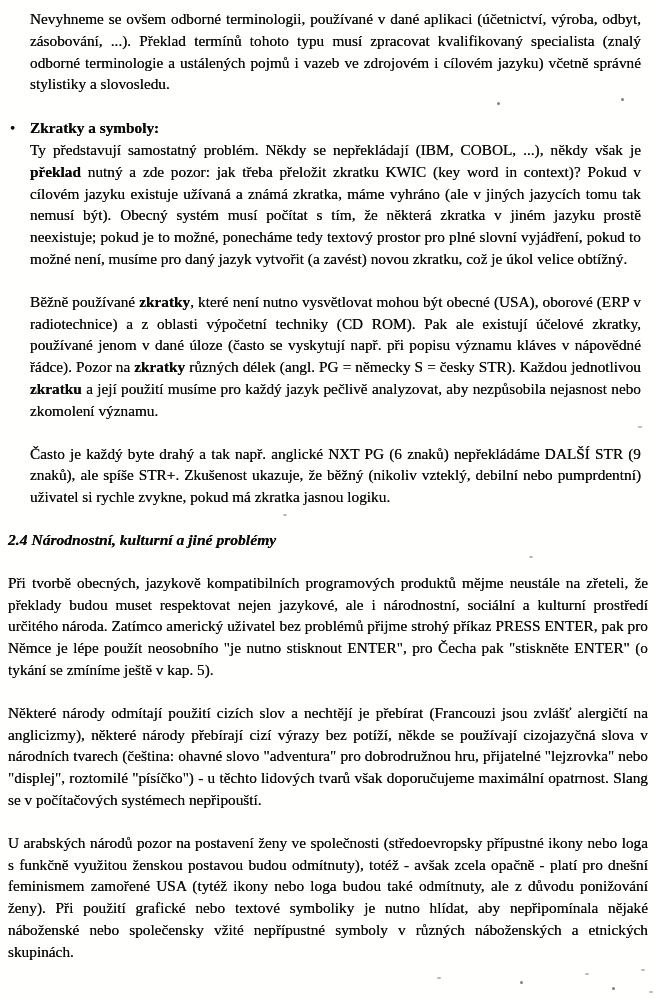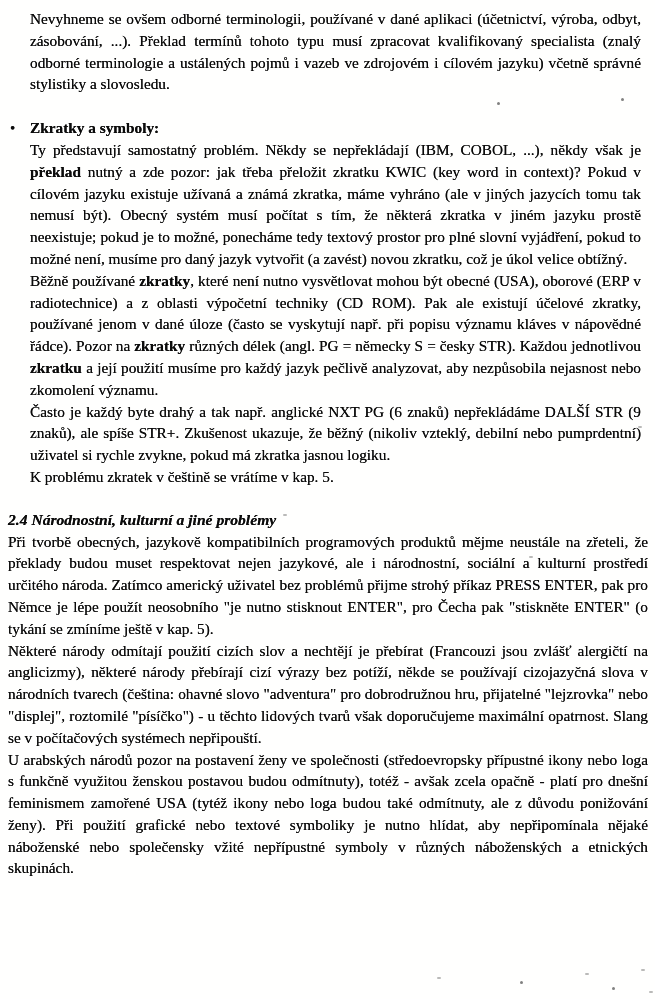--- a/index.html
+++ b/index.html
@@ -19,21 +19,21 @@
     text-shadow: 0 0 0.55px rgba(0,0,0,0.85);
   }
   .para {
     margin: 0;
     font-size: 15.3px;
     line-height: 21.8px;
     text-align: justify;
     hyphens: none;
   }
   .bold, b { font-weight: 700; }
-  .gap { }
+  .gap { margin-top: 21px; }
   .sec1 {
     padding: 8px 14px 0 30px;
   }
   .bullet-item {
     position: relative;
     margin-top: 22px;
   }
   .bullet {
     position: absolute;
     left: -20px;
@@ -69,21 +69,20 @@
 
   <div class="sec1">
     <p class="para"><span>Nevyhneme se ovšem odborné terminologii, používané v dané aplikaci (účetnictví, výroba, odbyt, zásobování, ...). Překlad termínů tohoto typu musí zpracovat kvalifikovaný specialista (znalý odborné terminologie a ustálených pojmů i vazeb ve zdrojovém i cílovém jazyku) včetně správné stylistiky a slovosledu.</span></p>
 
     <div class="bullet-item">
       <span class="bullet">•</span>
       <p class="para"><span class="bold">Zkratky a symboly:</span></p>
       <p class="para"><span>Ty představují samostatný problém. Někdy se nepřekládají (IBM, COBOL, ...), někdy však je </span><span class="bold">překlad</span><span> nutný a zde pozor: jak třeba přeložit zkratku KWIC (key word in context)? Pokud v cílovém jazyku existuje užívaná a známá zkratka, máme vyhráno (ale v jiných jazycích tomu tak nemusí být). Obecný systém musí počítat s tím, že některá zkratka v jiném jazyku prostě neexistuje; pokud je to možné, ponecháme tedy textový prostor pro plné slovní vyjádření, pokud to možné není, musíme pro daný jazyk vytvořit (a zavést) novou zkratku, což je úkol velice obtížný.</span></p>
       <p class="para gap"><span>Běžně používané </span><span class="bold">zkratky</span><span>, které není nutno vysvětlovat mohou být obecné (USA), oborové (ERP v radiotechnice) a z oblasti výpočetní techniky (CD ROM). Pak ale existují účelové zkratky, používané jenom v dané úloze (často se vyskytují např. při popisu významu kláves v nápovědné řádce). Pozor na </span><span class="bold">zkratky</span><span> různých délek (angl. PG = německy S = česky STR). Každou jednotlivou </span><span class="bold">zkratku</span><span> a její použití musíme pro každý jazyk pečlivě analyzovat, aby nezpůsobila nejasnost nebo zkomolení významu.</span></p>
       <p class="para gap"><span>Často je každý byte drahý a tak např. anglické NXT PG (6 znaků) nepřekládáme DALŠÍ STR (9 znaků), ale spíše STR+. Zkušenost ukazuje, že běžný (nikoliv vzteklý, debilní nebo pumprdentní) uživatel si rychle zvykne, pokud má zkratka jasnou logiku.</span></p>
-      <p class="para gap"><span>K problému zkratek v češtině se vrátíme v kap. 5.</span></p>
     </div>
   </div>
 
   <div class="sec2">
     <h4 class="heading">2.4 Národnostní, kulturní a jiné problémy</h4>
     <p class="para gap"><span>Při tvorbě obecných, jazykově kompatibilních programových produktů mějme neustále na zřeteli, že překlady budou muset respektovat nejen jazykové, ale i národnostní, sociální a kulturní prostředí určitého národa. Zatímco americký uživatel bez problémů přijme strohý příkaz PRESS ENTER, pak pro Němce je lépe použít neosobního "je nutno stisknout ENTER", pro Čecha pak "stiskněte ENTER" (o tykání se zmíníme ještě v kap. 5).</span></p>
     <p class="para gap"><span>Některé národy odmítají použití cizích slov a nechtějí je přebírat (Francouzi jsou zvlášť alergičtí na anglicizmy), některé národy přebírají cizí výrazy bez potíží, někde se používají cizojazyčná slova v národních tvarech (čeština: ohavné slovo "adventura" pro dobrodružnou hru, přijatelné "lejzrovka" nebo "displej", roztomilé "písíčko") - u těchto lidových tvarů však doporučujeme maximální opatrnost. Slang se v počítačových systémech nepřipouští.</span></p>
     <p class="para gap"><span>U arabských národů pozor na postavení ženy ve společnosti (středoevropsky přípustné ikony nebo loga s funkčně využitou ženskou postavou budou odmítnuty), totéž - avšak zcela opačně - platí pro dnešní feminismem zamořené USA (tytéž ikony nebo loga budou také odmítnuty, ale z důvodu ponižování ženy). Při použití grafické nebo textové symboliky je nutno hlídat, aby nepřipomínala nějaké náboženské nebo společensky vžité nepřípustné symboly v různých náboženských a etnických skupinách.</span></p>
   </div>
 

